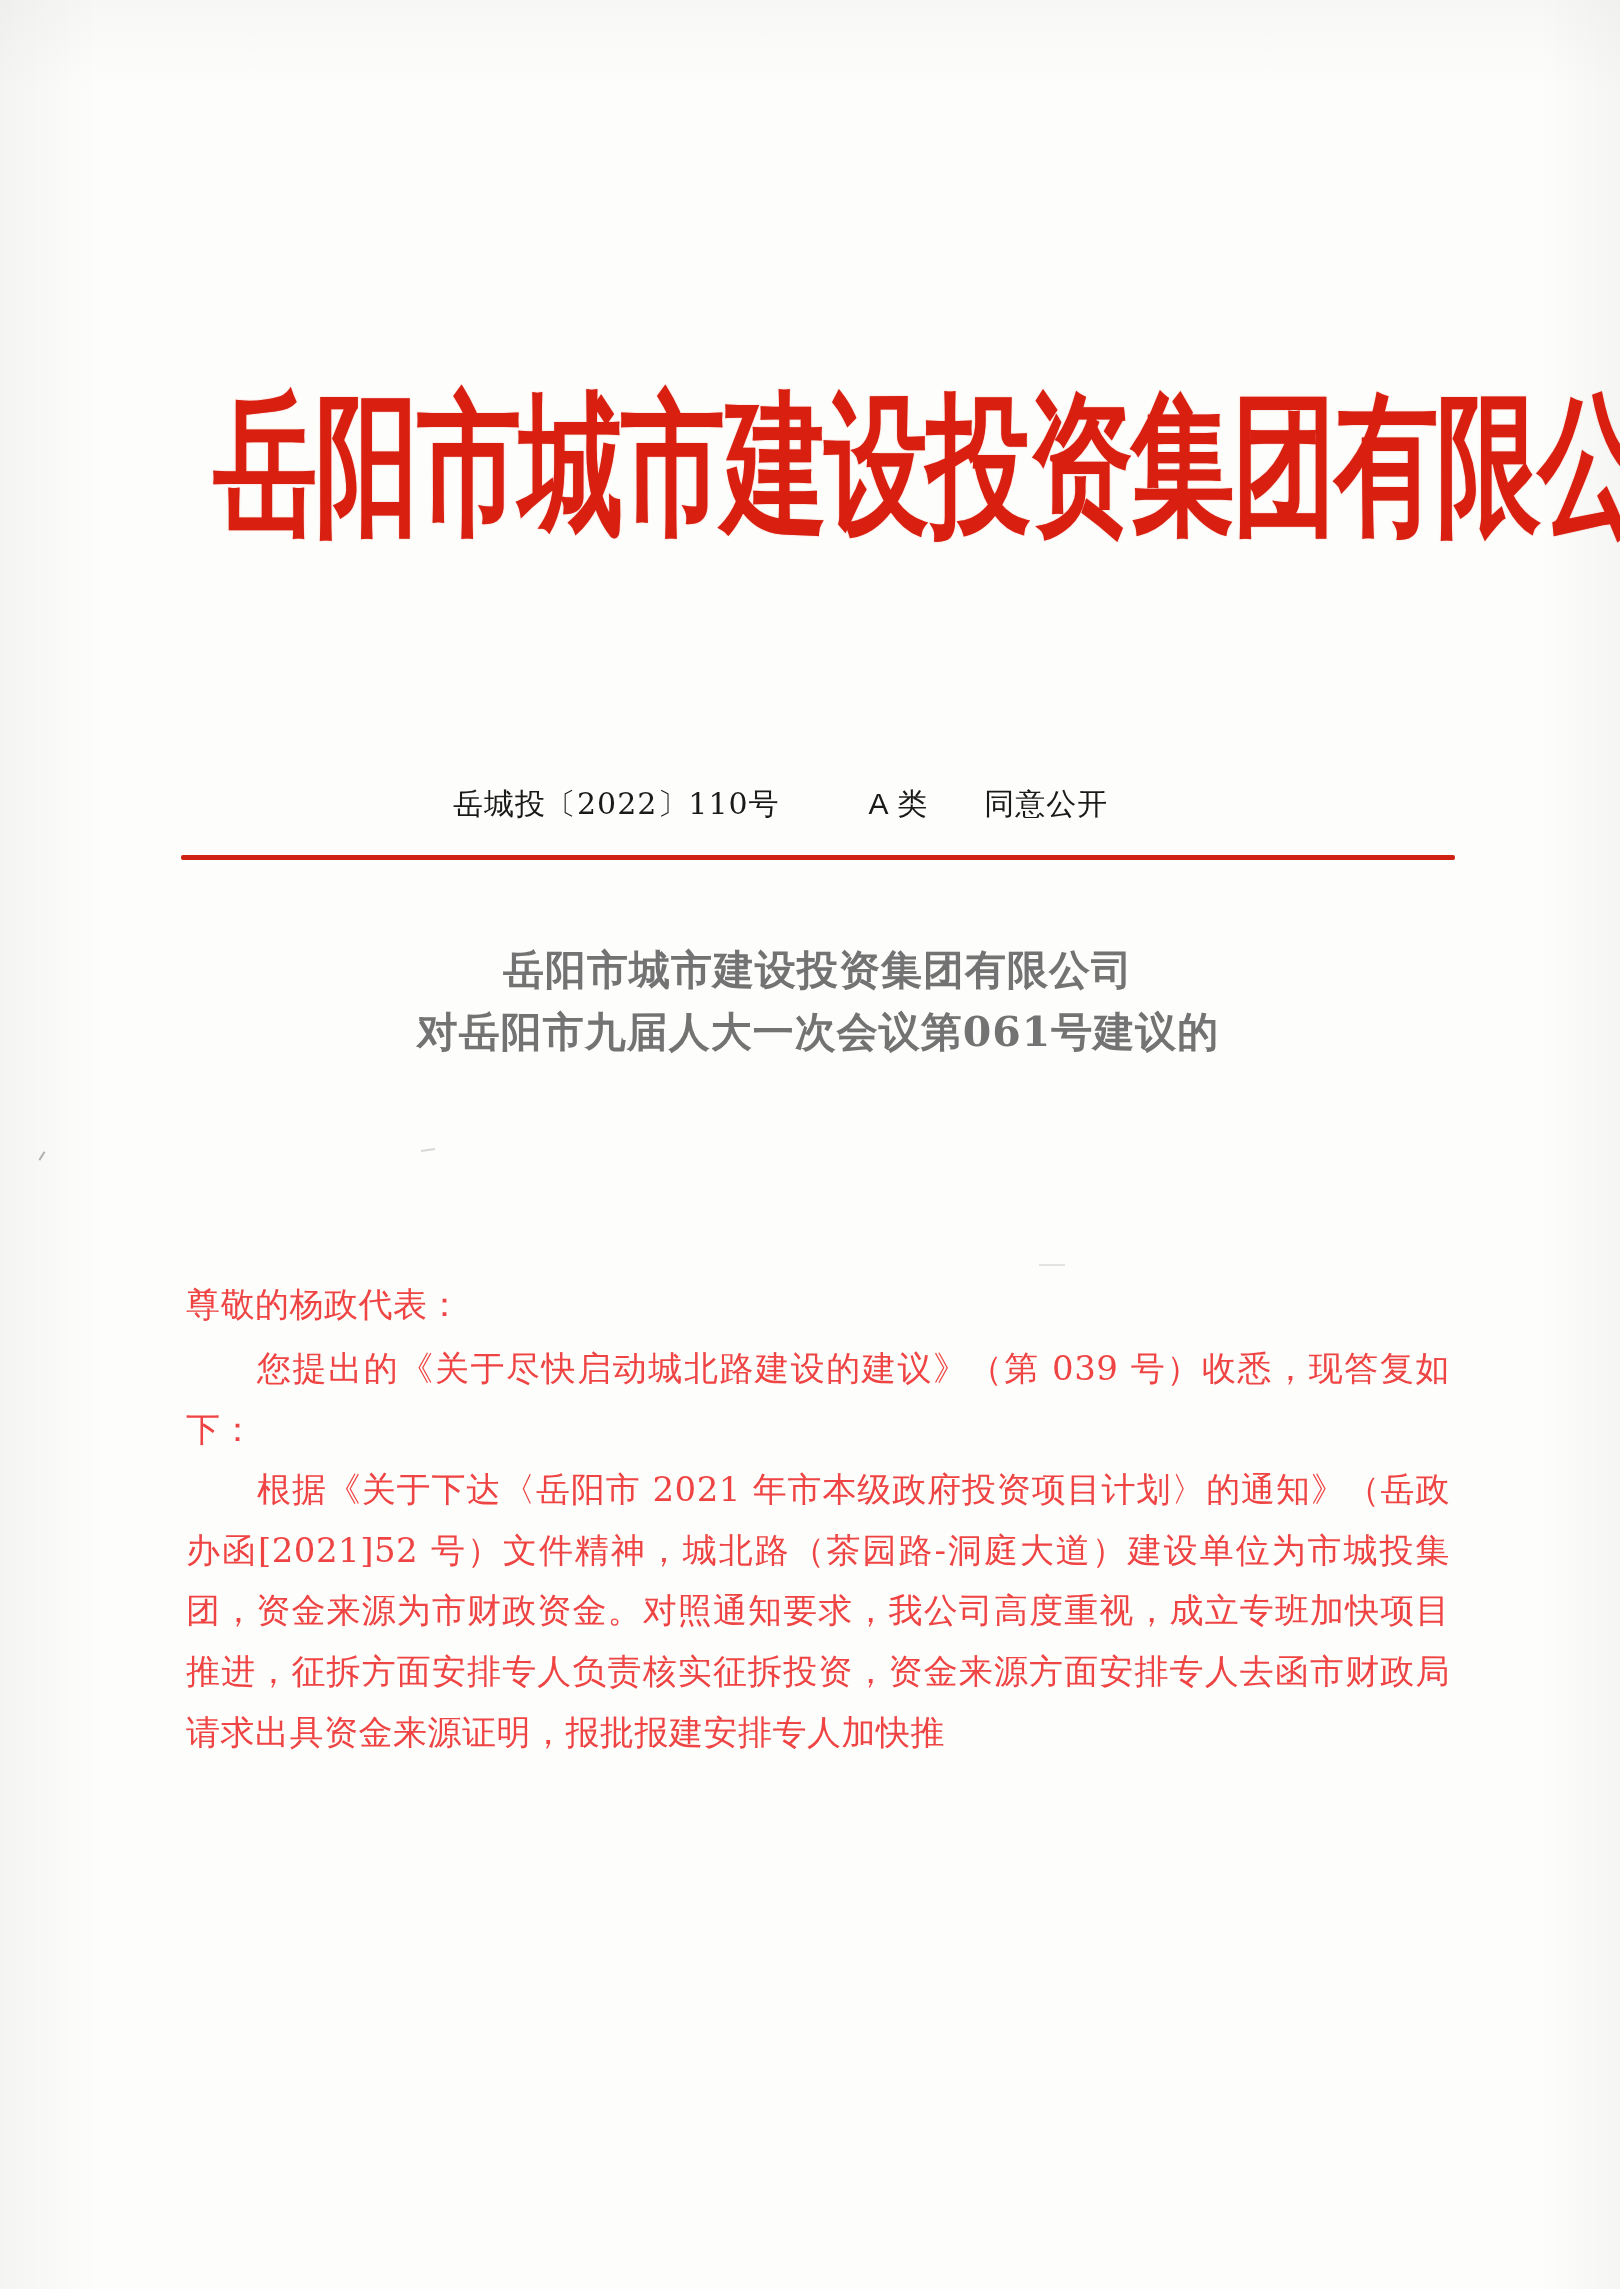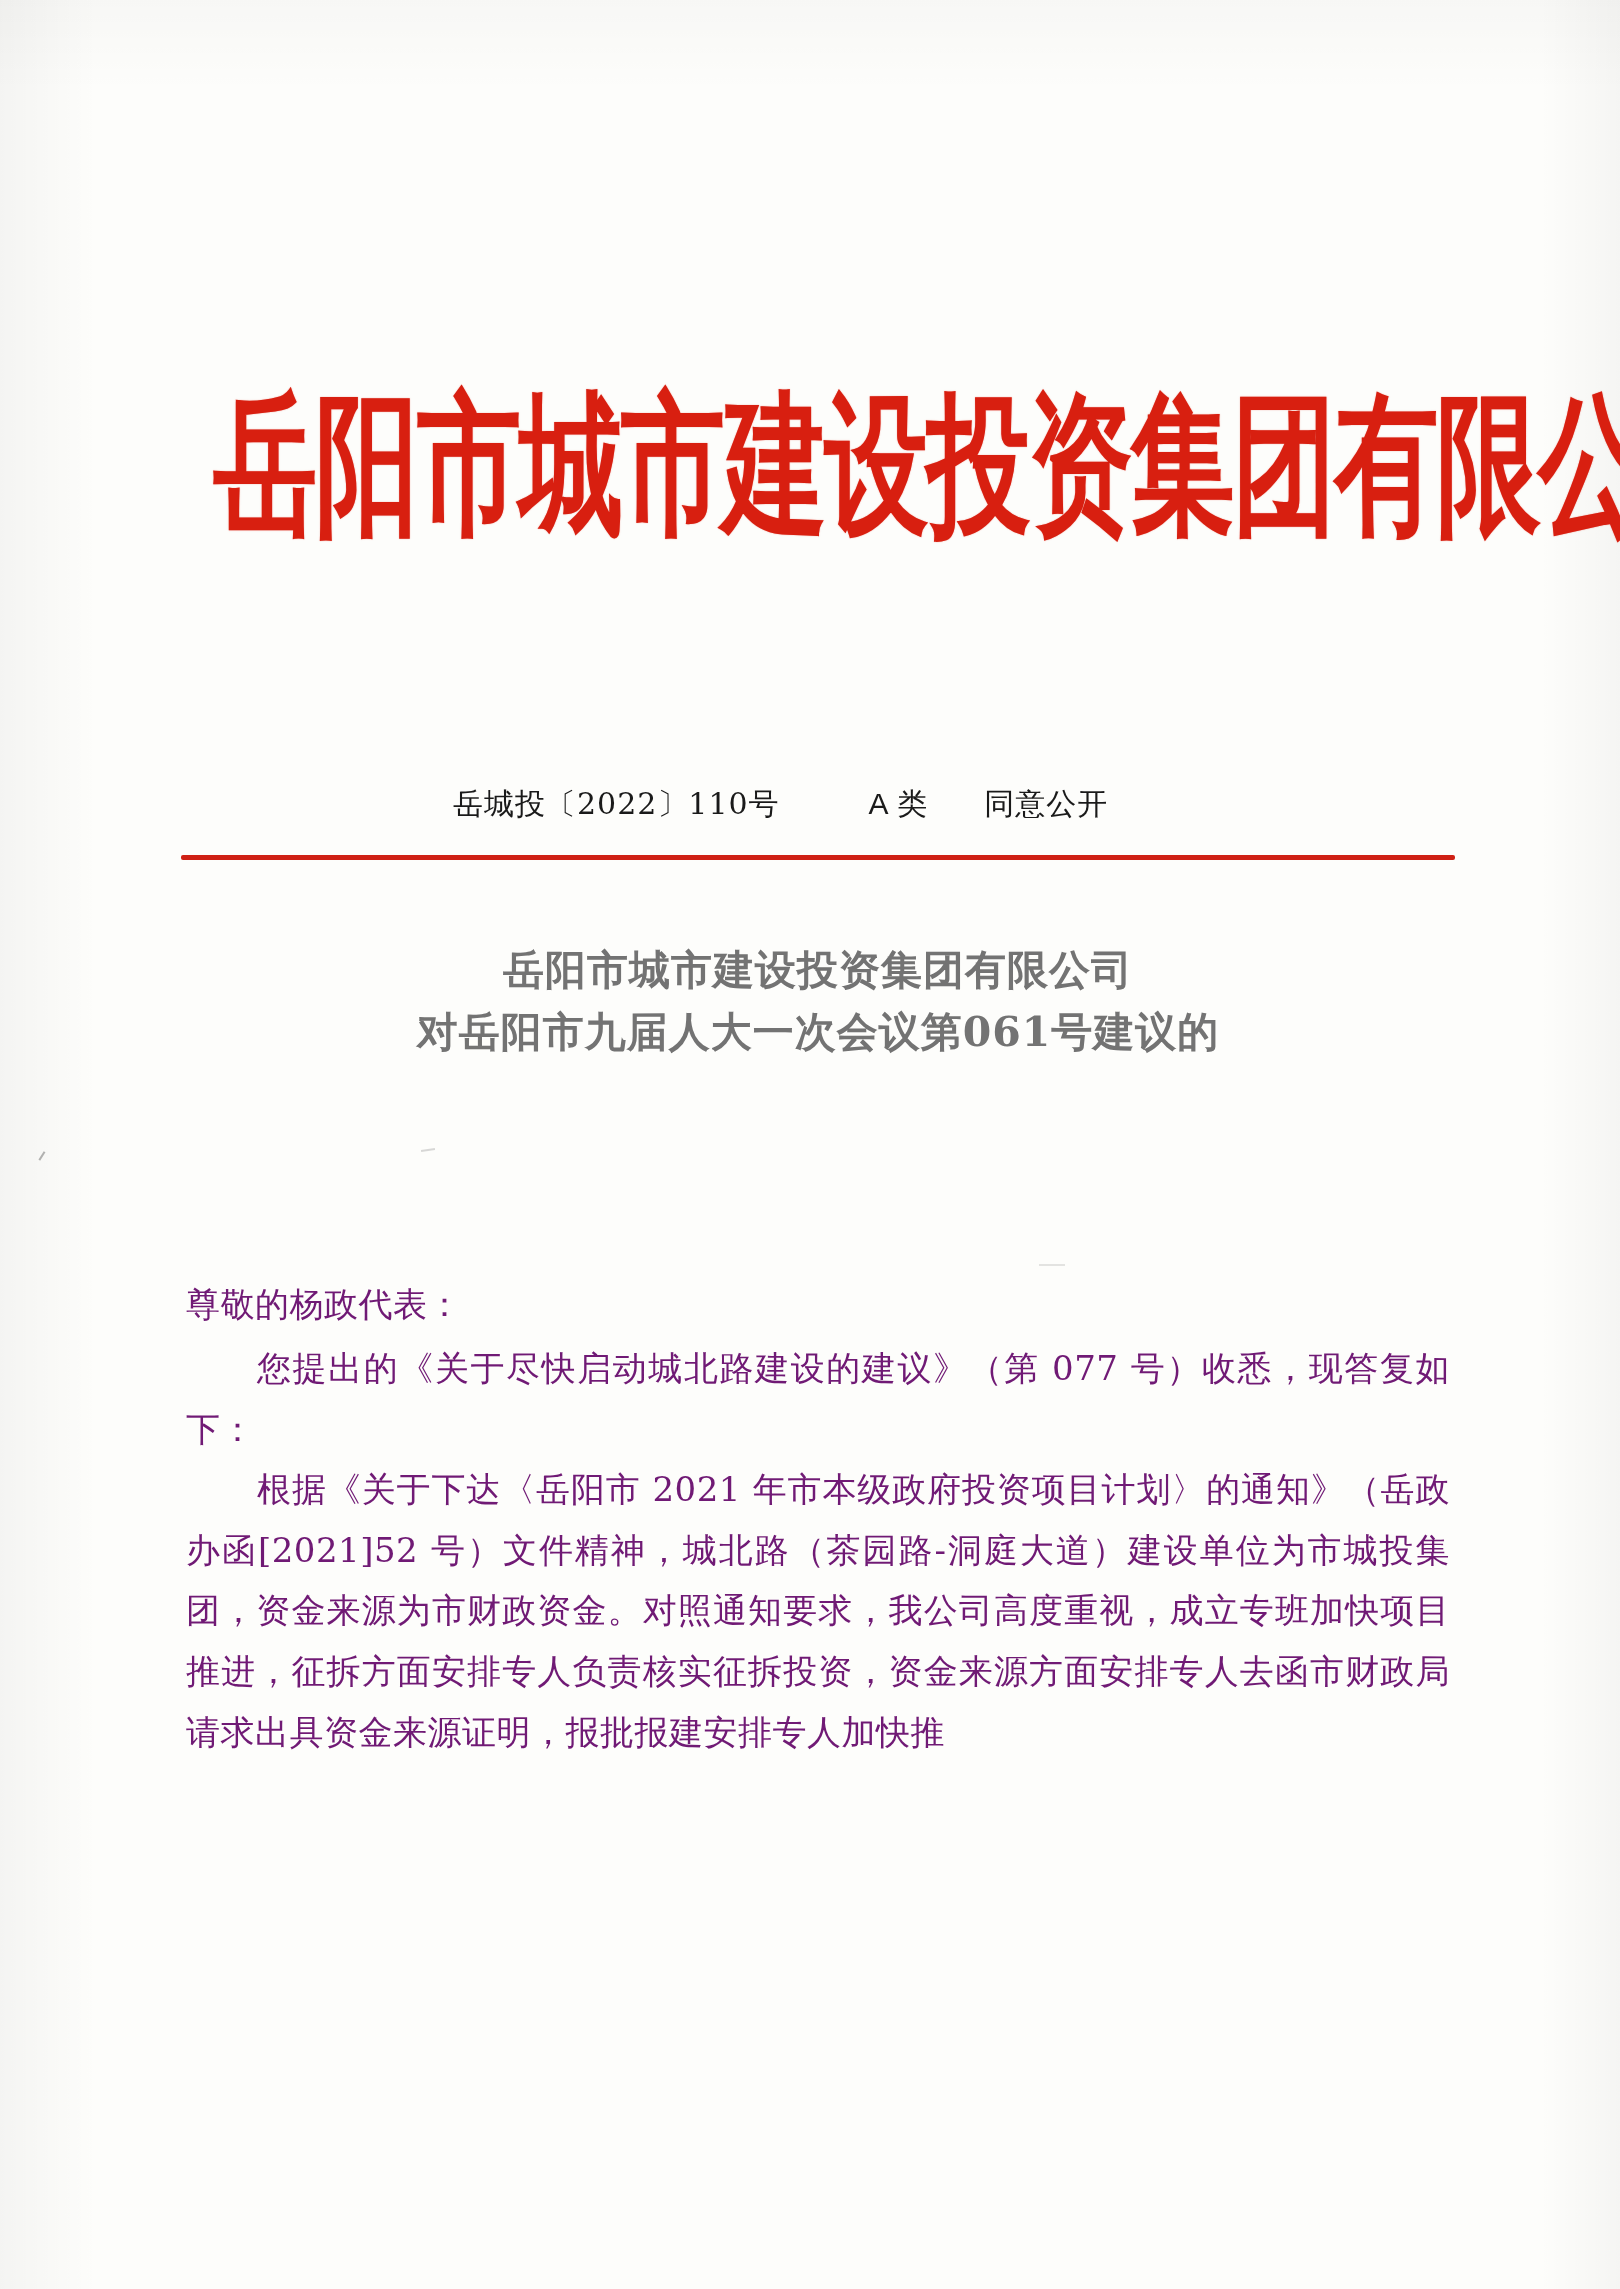--- a/index.html
+++ b/index.html
@@ -115,21 +115,21 @@
 
   
   .body-text {
     position: absolute;
     top: 1274px;
     left: 0;
     width: 1264px;
     font-size: 34px;
     line-height: 1.78;
     letter-spacing: 0.5px;
-    color: #701a75;
+    color: #ef4444;
     text-align: justify;
     text-justify: inter-ideograph;
   }
   .salutation {
     margin: 0 0 3.9px 0;
   }
   .para {
     margin: 0;
     text-indent: 71px;
   }
@@ -160,21 +160,21 @@
 
     <div class="red-rule"></div>
 
     <div class="title-block">
       <div class="title-line-1">岳阳市城市建设投资集团有限公司</div>
       <div class="title-line-2">对岳阳市九届人大一次会议第061号建议的</div>
     </div>
 
     <div class="body-text">
       <p class="salutation">尊敬的杨政代表：</p>
-      <p class="para">您提出的《关于尽快启动城北路建设的建议》（第 077 号）收悉，现答复如下：</p>
+      <p class="para">您提出的《关于尽快启动城北路建设的建议》（第 039 号）收悉，现答复如下：</p>
       <p class="para">根据《关于下达〈岳阳市 2021 年市本级政府投资项目计划〉的通知》（岳政办函[2021]52 号）文件精神，城北路（茶园路-洞庭大道）建设单位为市城投集团，资金来源为市财政资金。对照通知要求，我公司高度重视，成立专班加快项目推进，征拆方面安排专人负责核实征拆投资，资金来源方面安排专人去函市财政局请求出具资金来源证明，报批报建安排专人加快推</p>
     </div>
 
   </div>
 
   <span class="mark mark-1"></span>
   <span class="mark mark-2"></span>
   <span class="mark mark-3"></span>
 </div>
 

